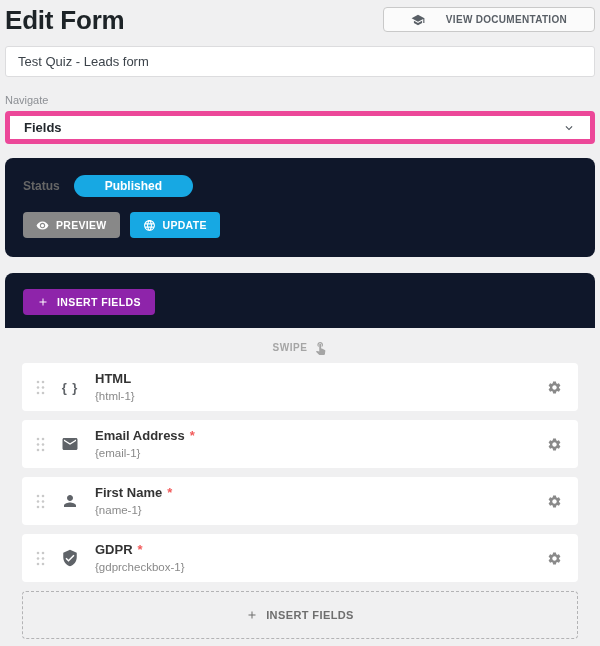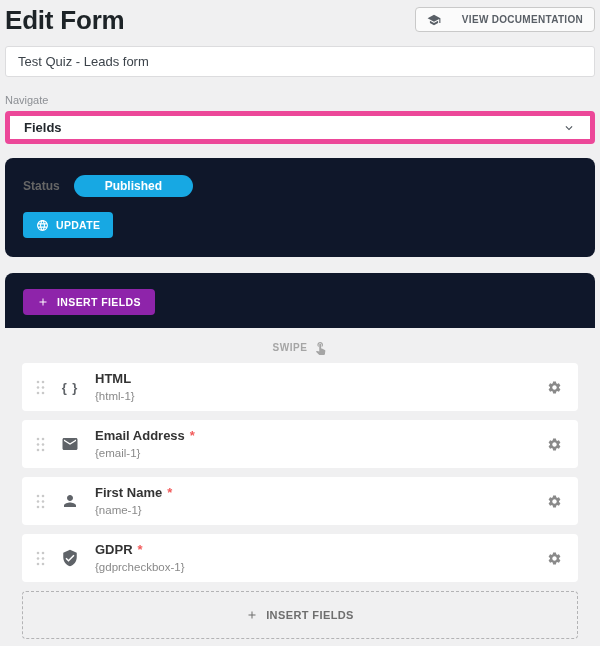--- a/index.html
+++ b/index.html
@@ -17,21 +17,21 @@
   .header-row {
     display: flex; align-items: flex-start; justify-content: space-between;
     padding-top: 4px;
   }
   .page-title {
     font-size: 26px; font-weight: 700; color: #1d2327;
     margin: 0; line-height: 32px; letter-spacing: -0.2px; text-align: right;
   }
   .doc-btn {
     display: inline-flex; align-items: center; gap: 21px;
-    height: 25px; padding: 0 11px; margin-top: 3px;
+    height: 25px; padding: 0 27px; margin-top: 3px;
     background: #fbfbfb; border: 1px solid #c9c9c9; border-radius: 4px;
     font-size: 10px; font-weight: 700; color: #595f66; letter-spacing: .3px;
     cursor: pointer; white-space: nowrap;
   }
   .doc-btn svg { width: 14px; height: 14px; fill: #595f66; }
 
   
   .title-input {
     display: block; width: 100%; margin-top: 10px;
     height: 31px; padding: 0 12px;
@@ -143,20 +143,26 @@
         <path d="M7.41 8.59 12 13.17l4.59-4.58L18 10l-6 6-6-6 1.41-1.41z"></path>
       </svg>
   </div>
 
   <div class="card status-card">
     <div class="status-row">
       <span class="status-label">Status</span>
       <span class="status-pill">Published</span>
     </div>
     <div class="action-row">
+      <button class="btn btn-preview">
+        <svg viewBox="0 0 24 24">
+            <path d="M12 4.5C7 4.5 2.73 7.61 1 12c1.73 4.39 6 7.5 11 7.5s9.27-3.11 11-7.5c-1.73-4.39-6-7.5-11-7.5zM12 17c-2.76 0-5-2.24-5-5s2.24-5 5-5 5 2.24 5 5-2.24 5-5 5zm0-8c-1.66 0-3 1.34-3 3s1.34 3 3 3 3-1.34 3-3-1.34-3-3-3z"></path>
+          </svg>
+        <span>PREVIEW</span>
+      </button>
       <button class="btn btn-update">
         <svg viewBox="0 0 24 24">
             <path d="M11.99 2C6.47 2 2 6.48 2 12s4.47 10 9.99 10C17.52 22 22 17.52 22 12S17.52 2 11.99 2zm6.93 6h-2.95c-.32-1.25-.78-2.45-1.38-3.56C16.43 5.07 17.96 6.35 18.92 8zM12 4.04c.83 1.2 1.48 2.53 1.91 3.96h-3.82c.43-1.43 1.08-2.76 1.91-3.96zM4.26 14C4.1 13.36 4 12.69 4 12s.1-1.36.26-2h3.38c-.08.66-.14 1.32-.14 2s.06 1.34.14 2H4.26zm.82 2h2.95c.32 1.25.78 2.45 1.38 3.56-1.84-.63-3.37-1.9-4.33-3.56zm2.95-8H5.08c.96-1.66 2.49-2.93 4.33-3.56C8.81 5.55 8.35 6.75 8.03 8zM12 19.96c-.83-1.2-1.48-2.53-1.91-3.96h3.82c-.43 1.43-1.08 2.76-1.91 3.96zM14.34 14H9.66c-.09-.66-.16-1.32-.16-2s.07-1.35.16-2h4.68c.09.65.16 1.32.16 2s-.07 1.34-.16 2zm.25 5.56c.6-1.11 1.06-2.31 1.38-3.56h2.95c-.96 1.65-2.49 2.93-4.33 3.56zM16.36 14c.08-.66.14-1.32.14-2s-.06-1.34-.14-2h3.38c.16.64.26 1.31.26 2s-.1 1.36-.26 2h-3.38z"></path>
           </svg>
         <span>UPDATE</span>
       </button>
     </div>
   </div>
 
   <div class="card builder-card">

